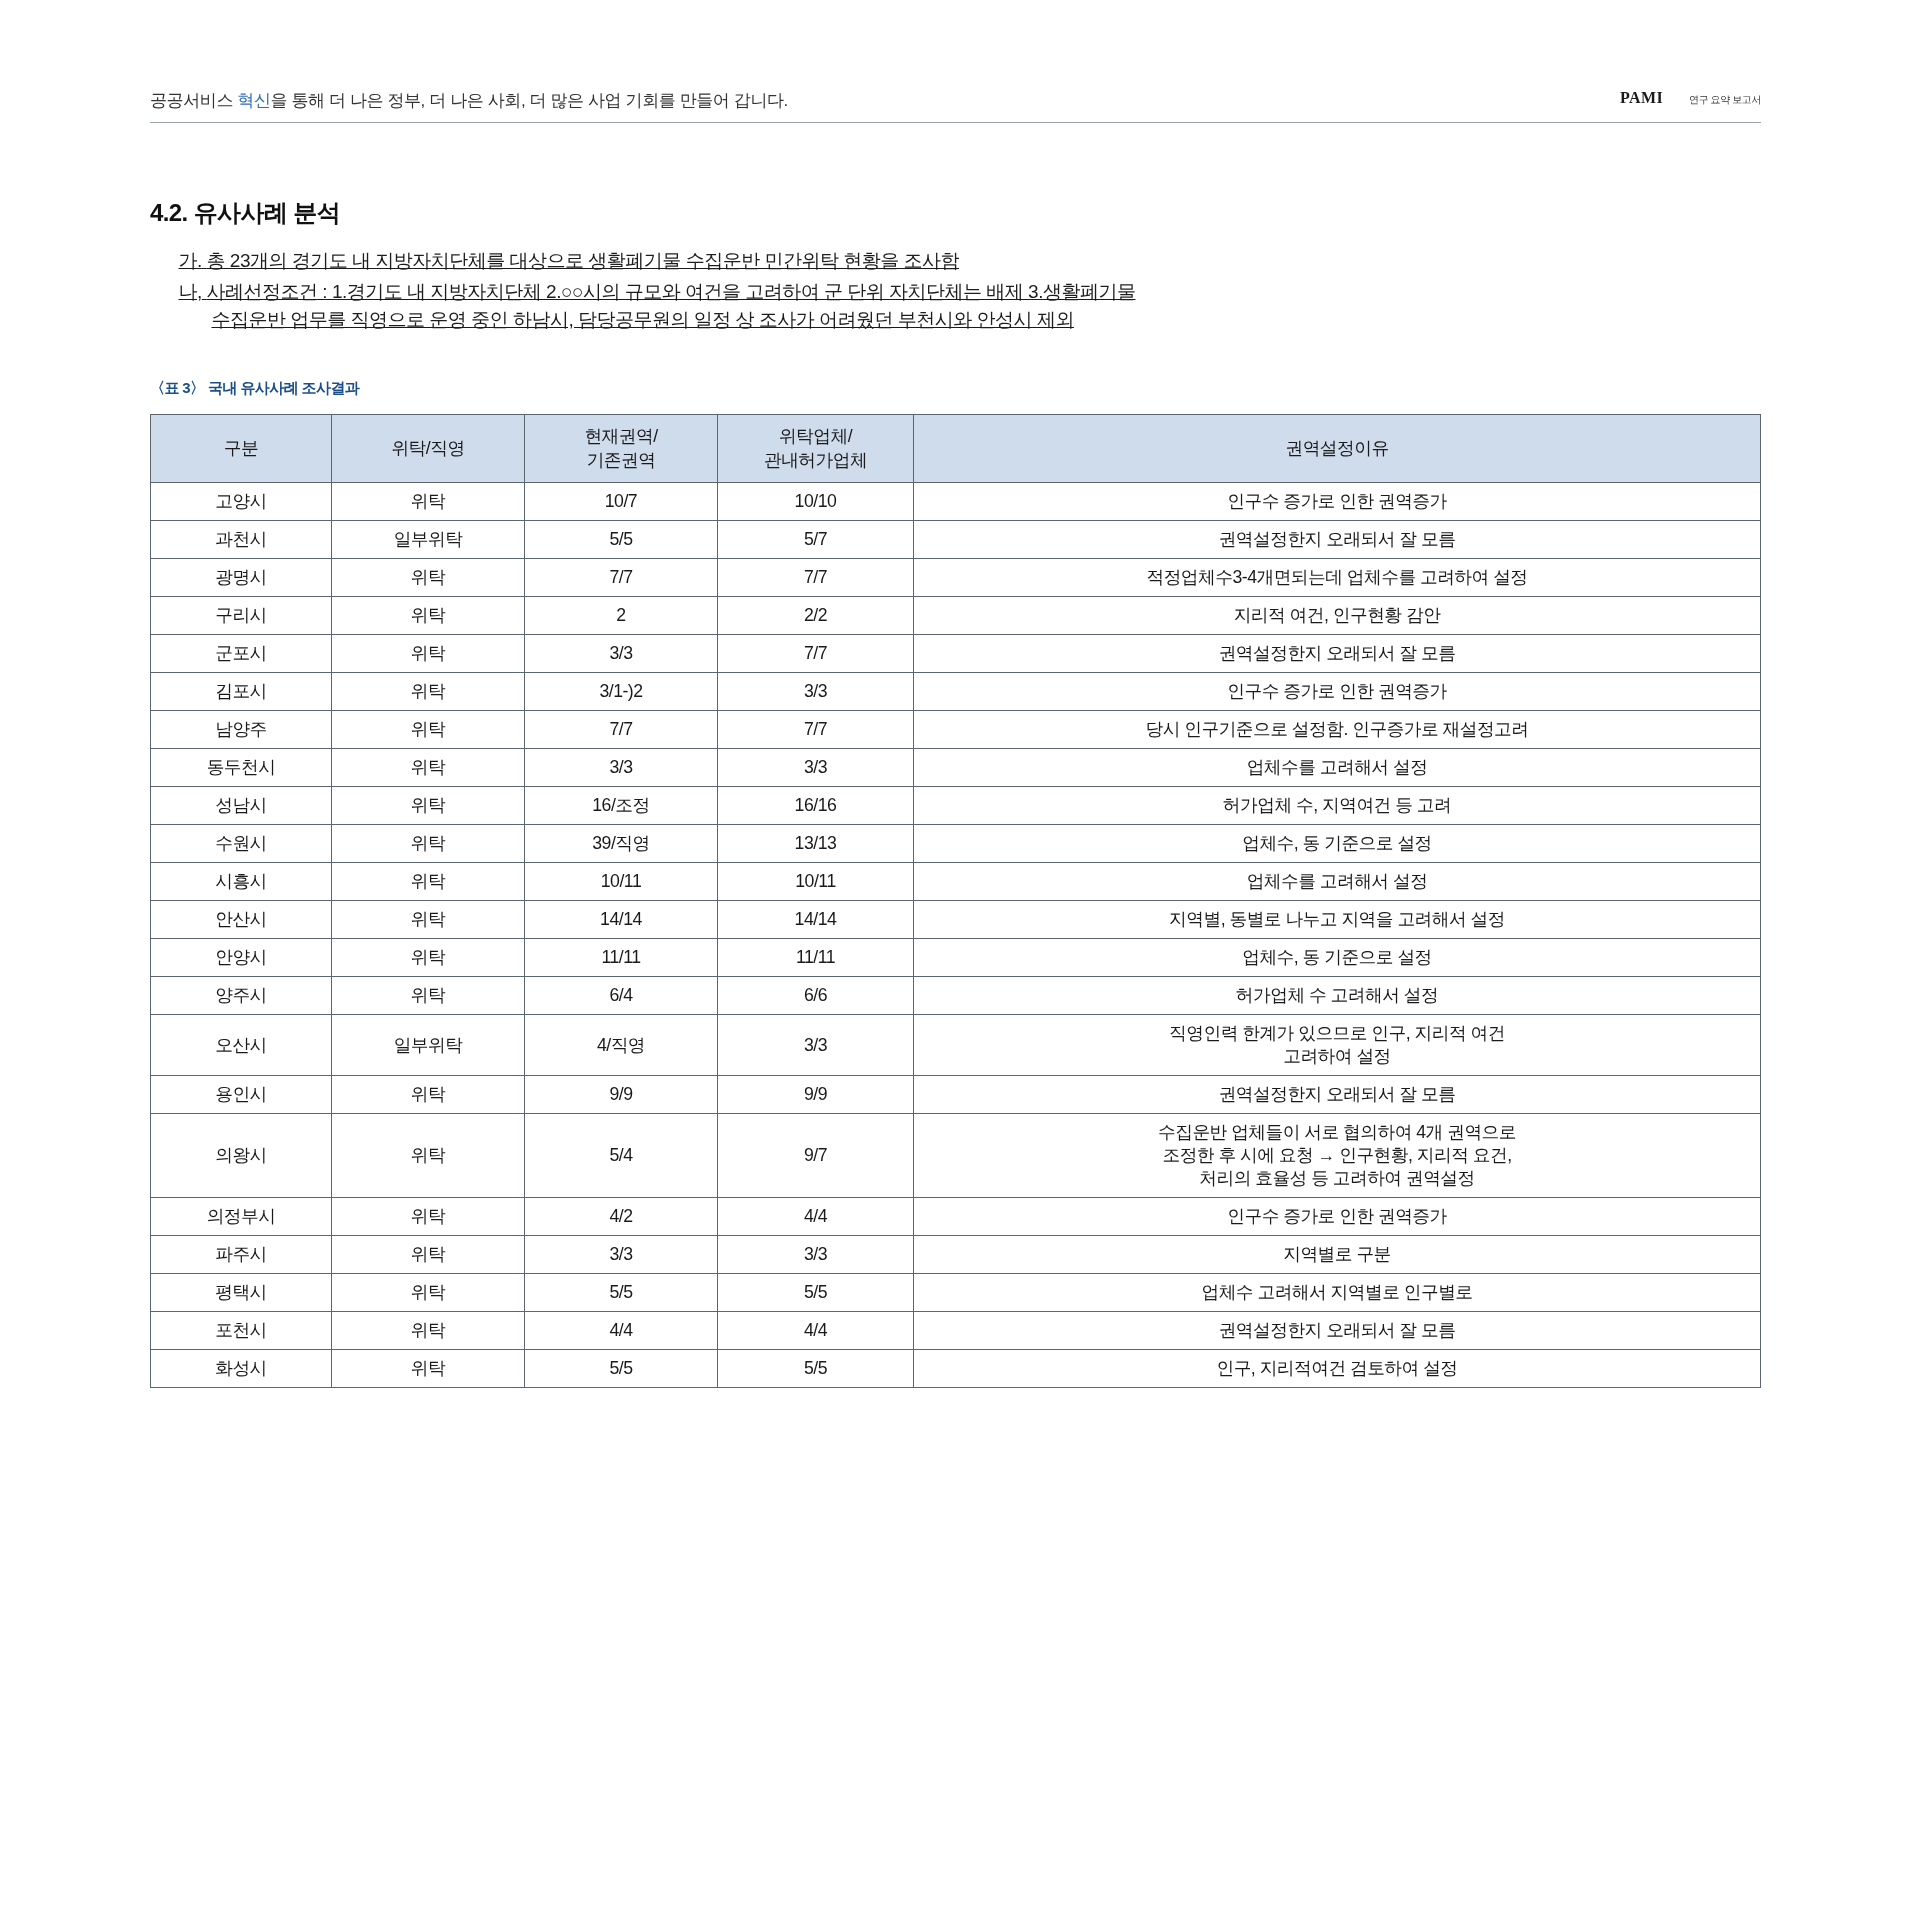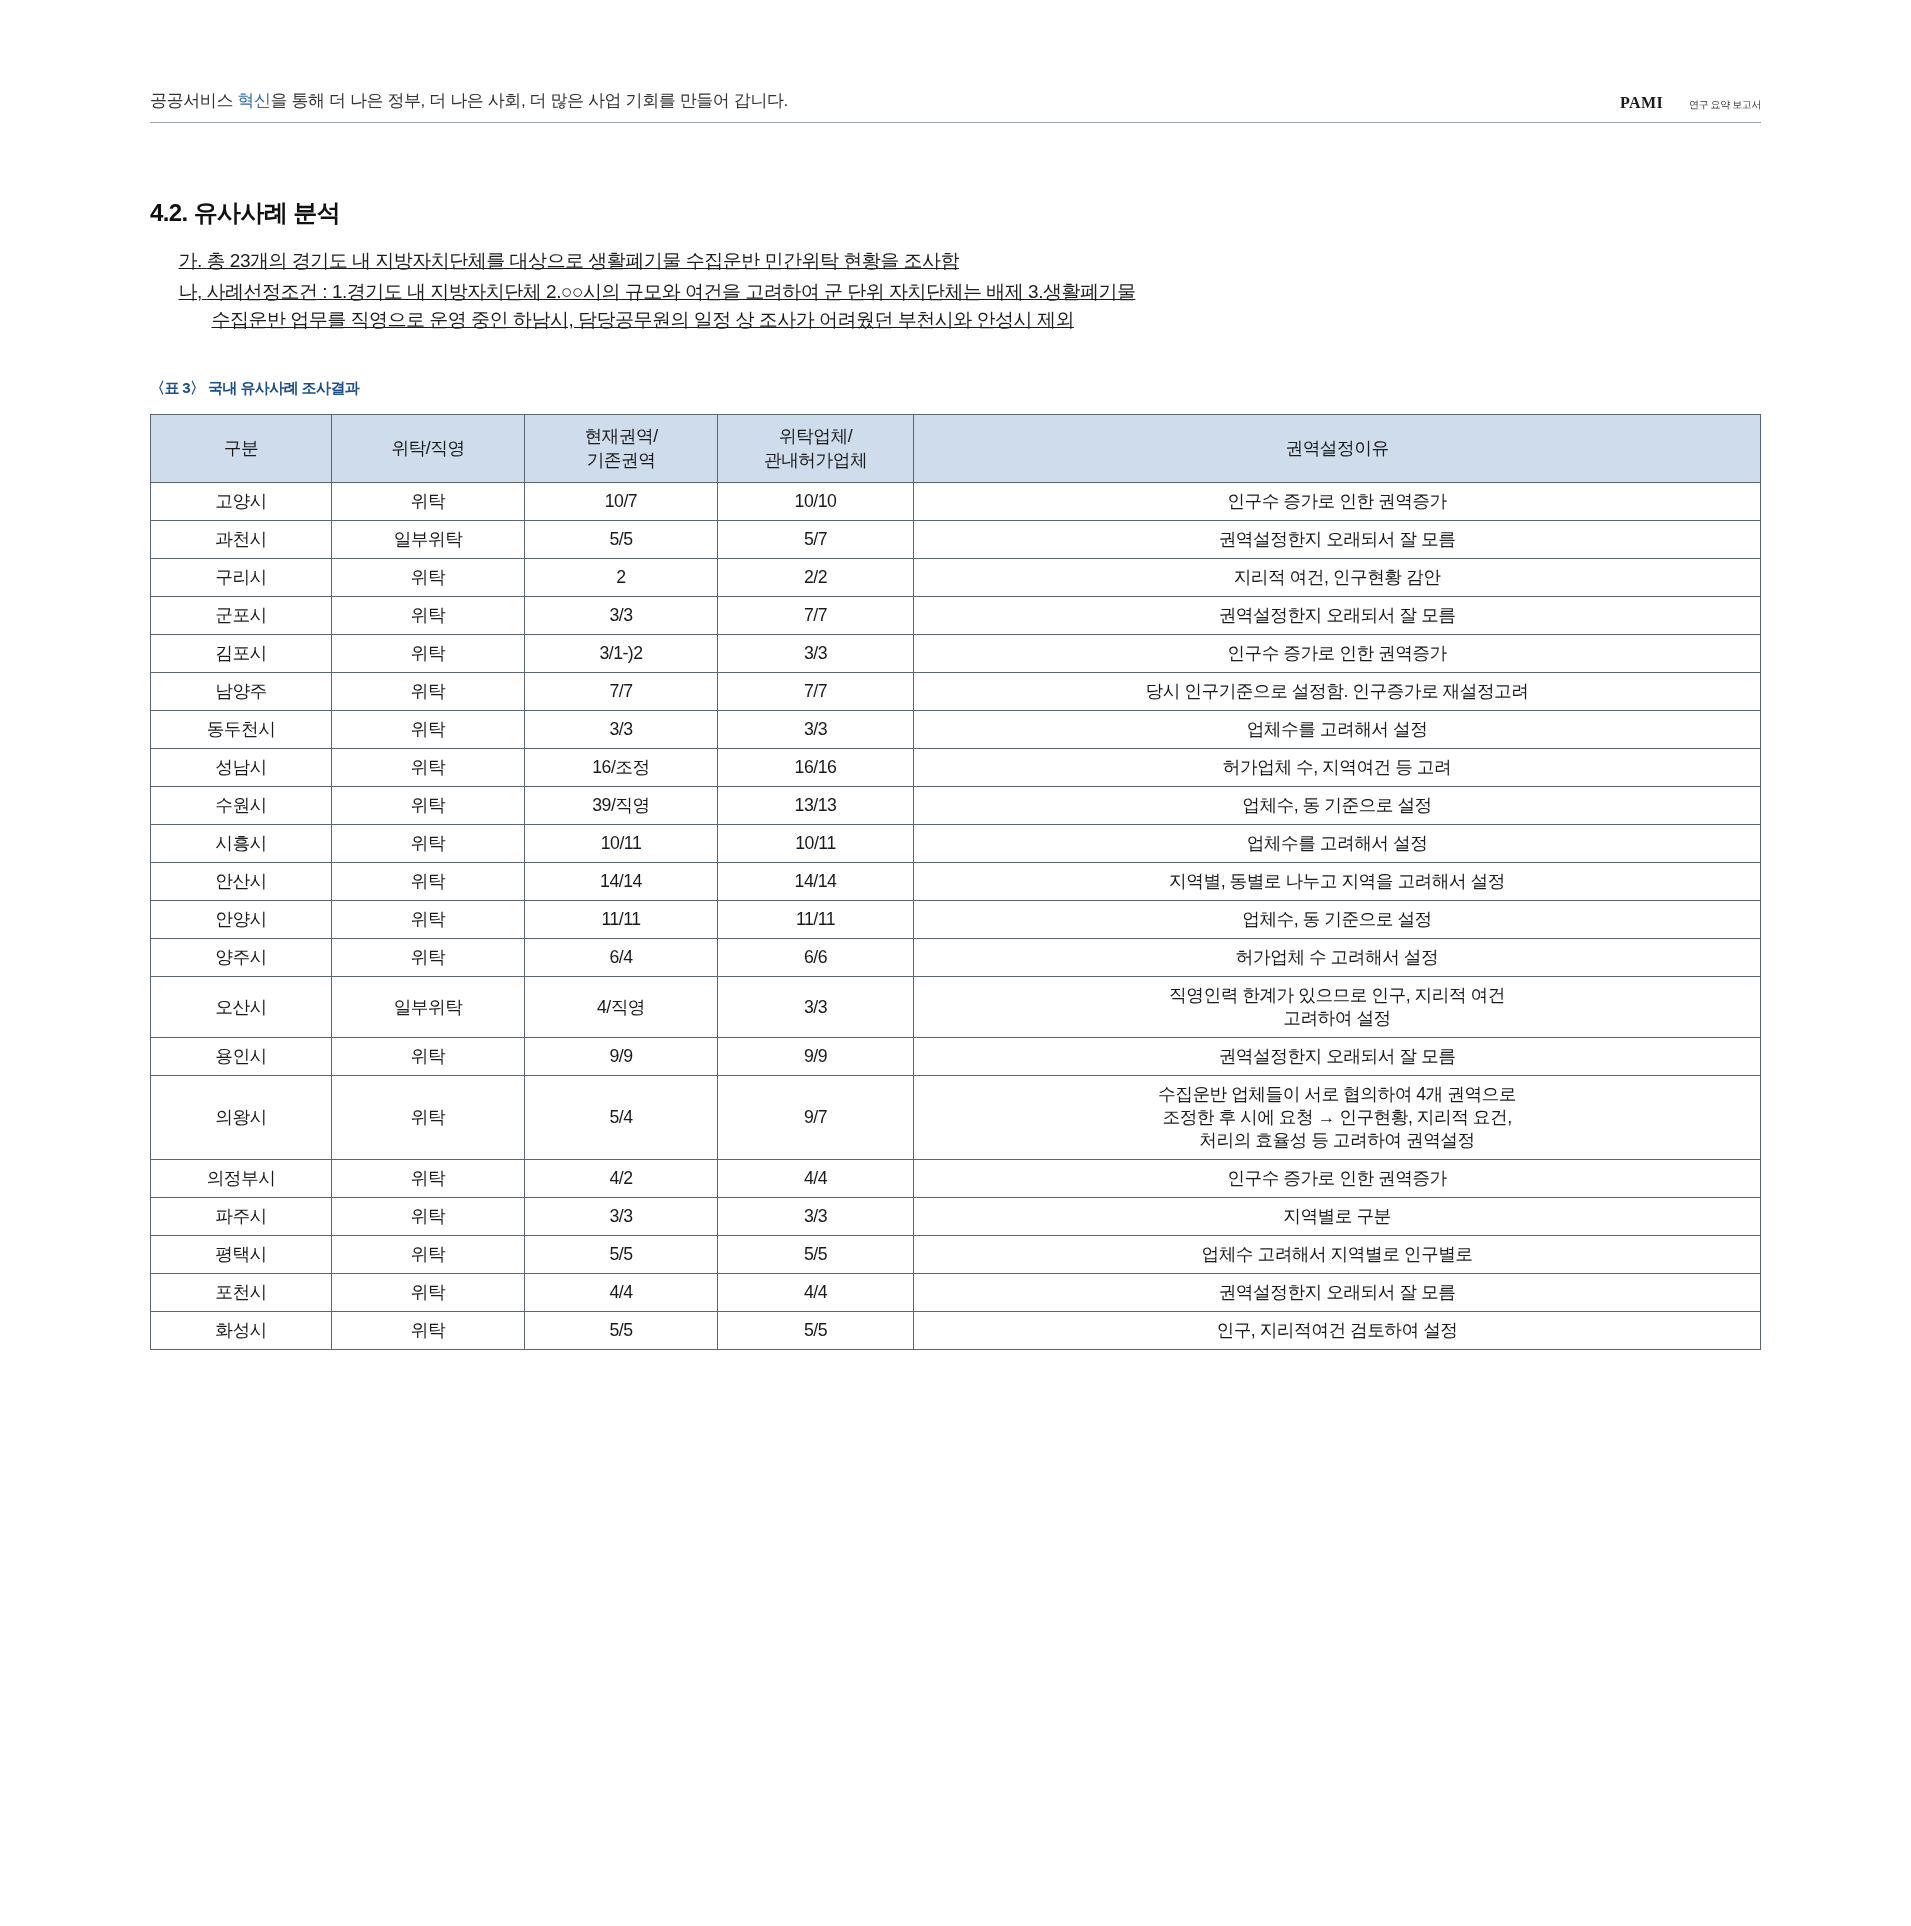--- a/index.html
+++ b/index.html
@@ -24,21 +24,21 @@
   }
 
   
   .header {
     position: relative;
     margin-top: 89px;
     height: 39px;
   }
   .header-inner {
     display: flex;
-    align-items: flex-end;
+    align-items: flex-start;
     justify-content: space-between;
     padding-bottom: 10px;
     border-bottom: 1.2px solid #9aa3ad;
   }
   .header-left {
     font-size: 17px;
     letter-spacing: -0.4px;
     color: #333333;
     white-space: nowrap;
   }
@@ -188,20 +188,27 @@
           <td class="reason">인구수 증가로 인한 권역증가</td>
         </tr>
         <tr>
           <td>과천시</td>
           <td>일부위탁</td>
           <td>5/5</td>
           <td>5/7</td>
           <td class="reason">권역설정한지 오래되서 잘 모름</td>
         </tr>
         <tr>
+          <td>광명시</td>
+          <td>위탁</td>
+          <td>7/7</td>
+          <td>7/7</td>
+          <td class="reason">적정업체수3-4개면되는데 업체수를 고려하여 설정</td>
+        </tr>
+        <tr>
           <td>구리시</td>
           <td>위탁</td>
           <td>2</td>
           <td>2/2</td>
           <td class="reason">지리적 여건, 인구현황 감안</td>
         </tr>
         <tr>
           <td>군포시</td>
           <td>위탁</td>
           <td>3/3</td>

